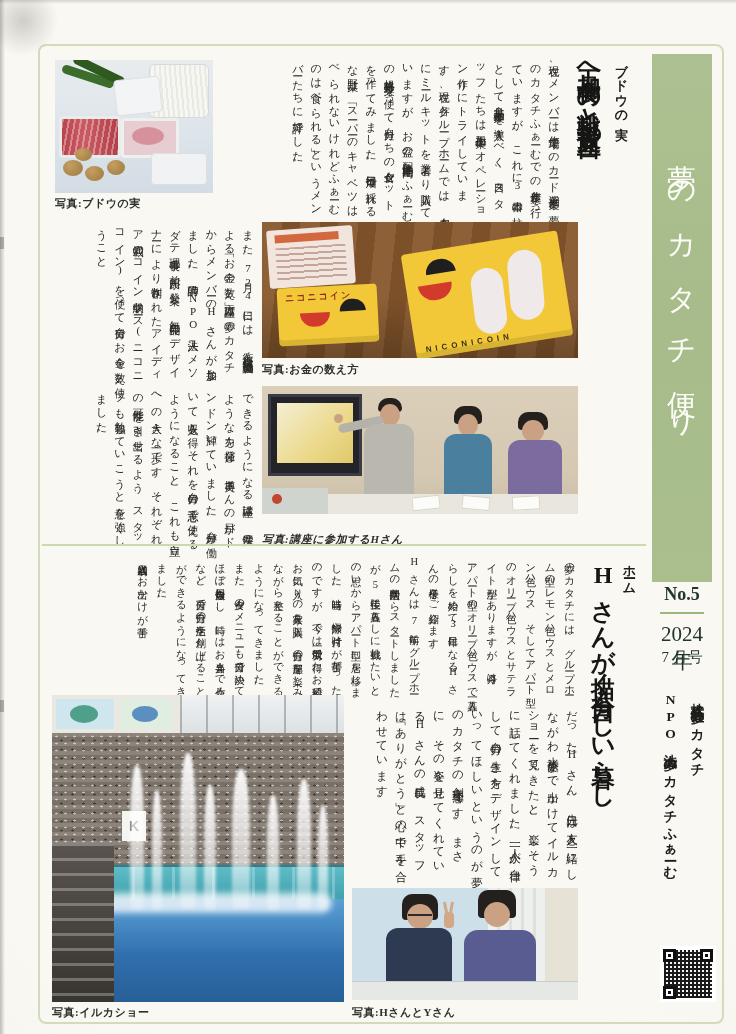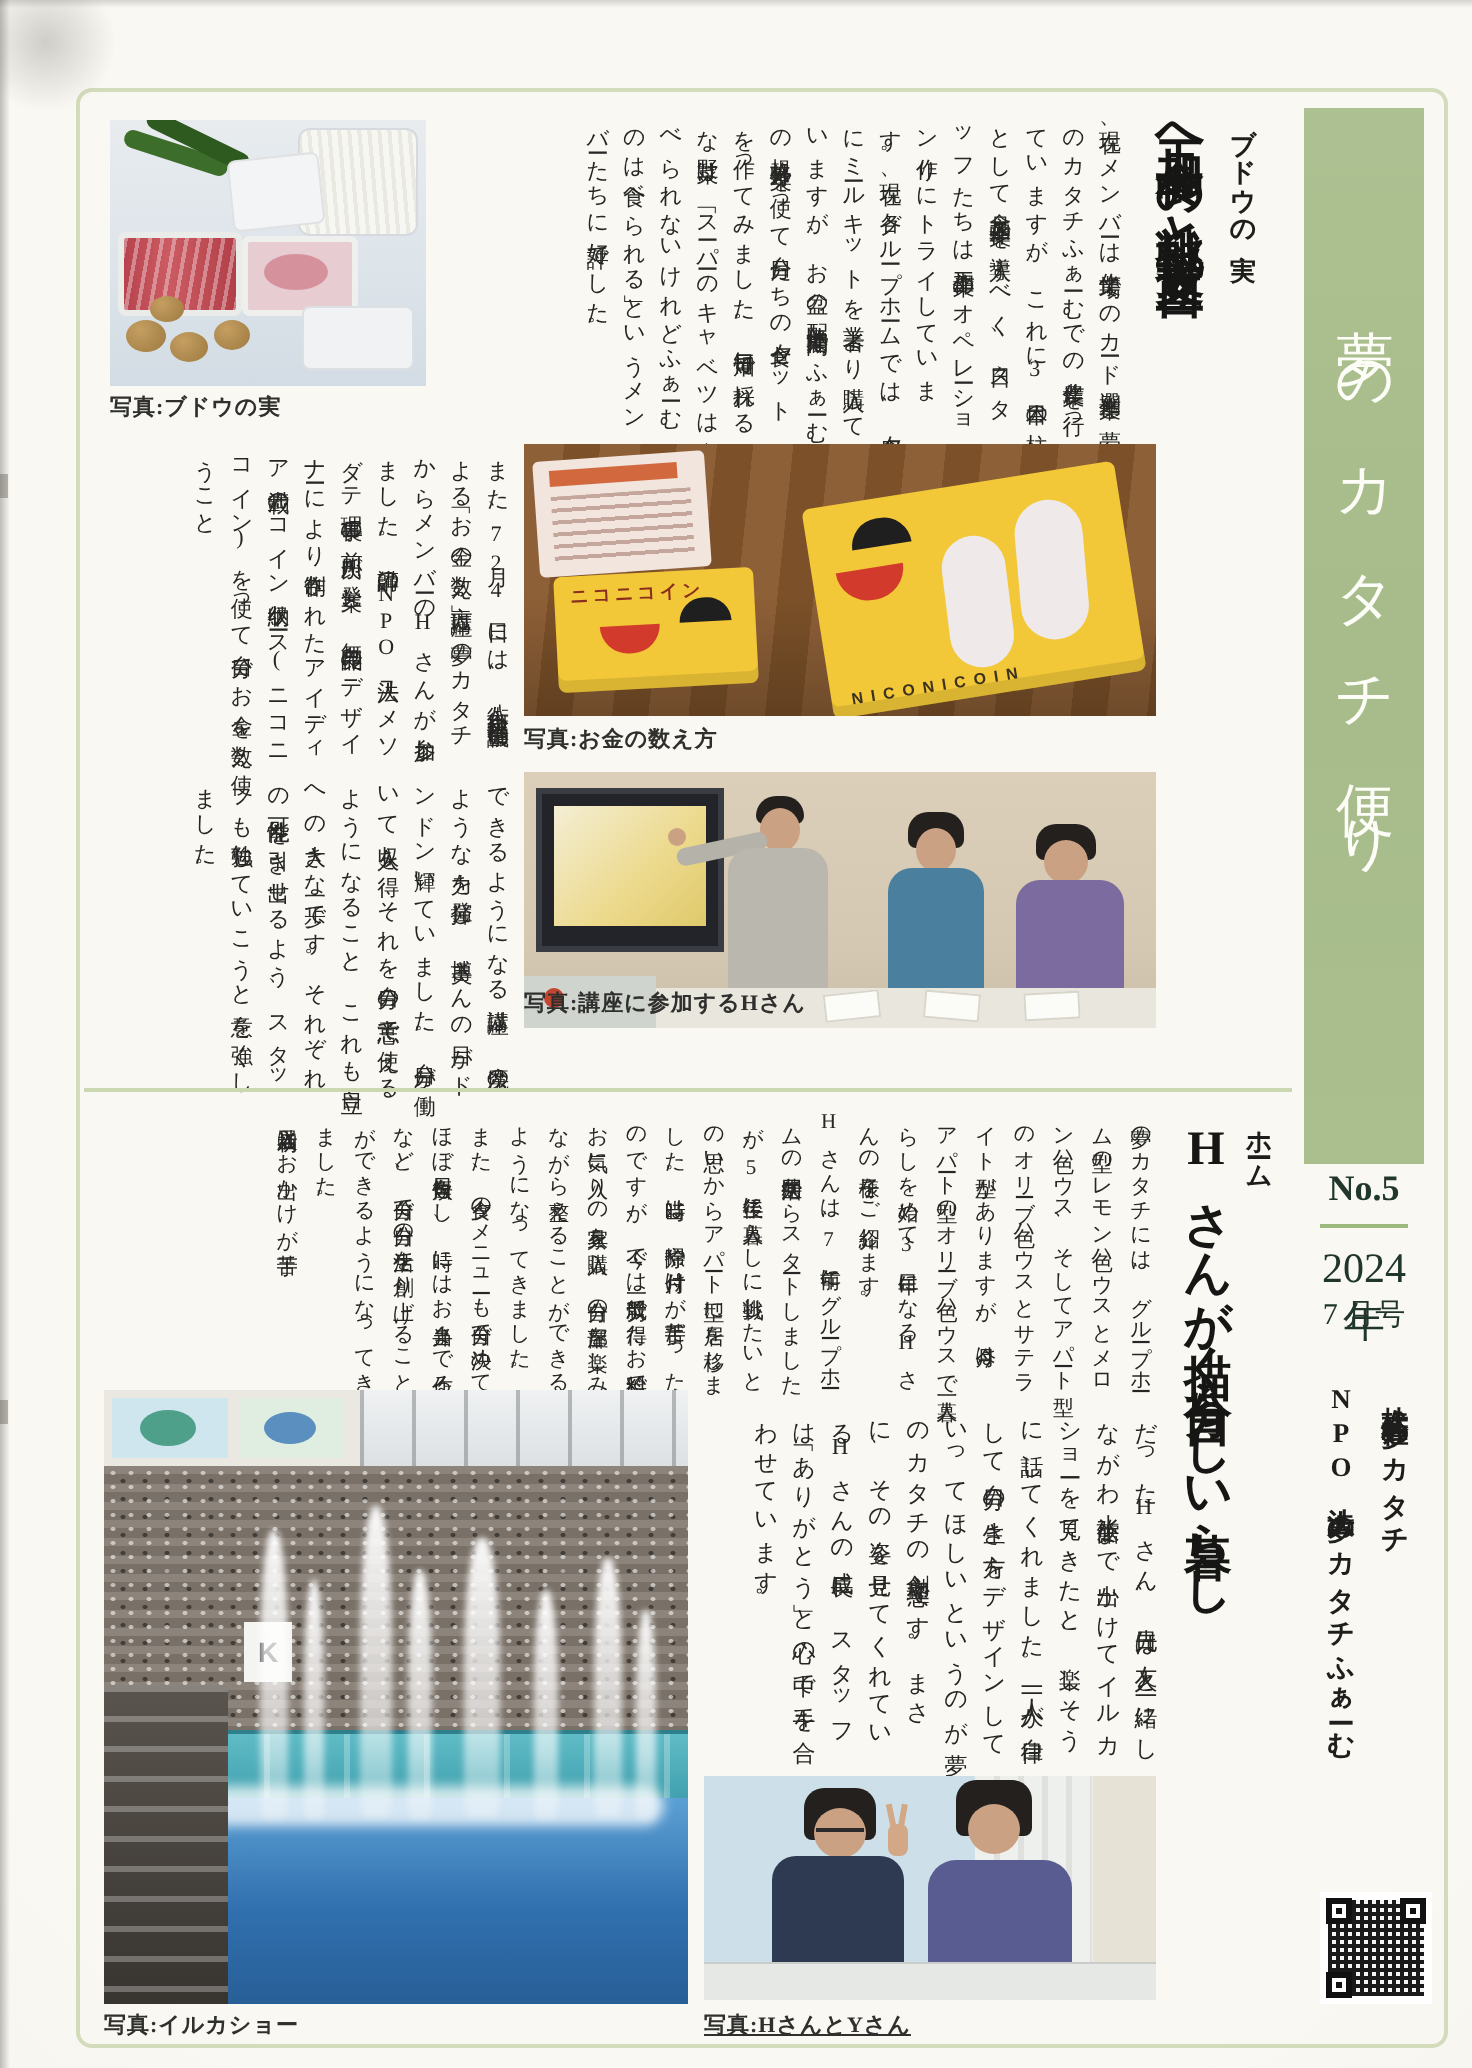--- a/index.html
+++ b/index.html
@@ -160,23 +160,23 @@
   .hy-hand{left:92px;top:24px;width:10px;height:16px;background:#d3a886;border-radius:4px;}
   .hy-f1{left:92px;top:14px;width:3px;height:11px;background:#d3a886;transform:rotate(-12deg);}
   .hy-f2{left:98px;top:14px;width:3px;height:11px;background:#d3a886;transform:rotate(10deg);}
   .hy-hair2{left:126px;top:2px;width:38px;height:28px;}
   .hy-head2{left:132px;top:14px;width:26px;height:25px;}
   .hy-body2{left:112px;top:42px;width:72px;height:54px;background:#585c91;border-radius:14px 14px 0 0;}
 
   
   .cap-mealkit{left:55px;top:196px;}
   .cap-coin{left:262px;top:362px;}
-  .cap-kouza{left:262px;top:494px;}
+  .cap-kouza{left:262px;top:532px;font-style:italic;}
   .cap-dolphin{left:52px;top:1005px;}
-  .cap-hy{left:352px;top:1005px;text-decoration:underline;}
+  .cap-hy{left:352px;top:1005px;}
 </style>
 </head>
 <body>
 
 <div class="page">
 
   <div class="abs frame"></div>
   <div class="abs scan-left"></div>
   <div class="abs scan-top"></div>
   <div class="abs smudge"></div>

